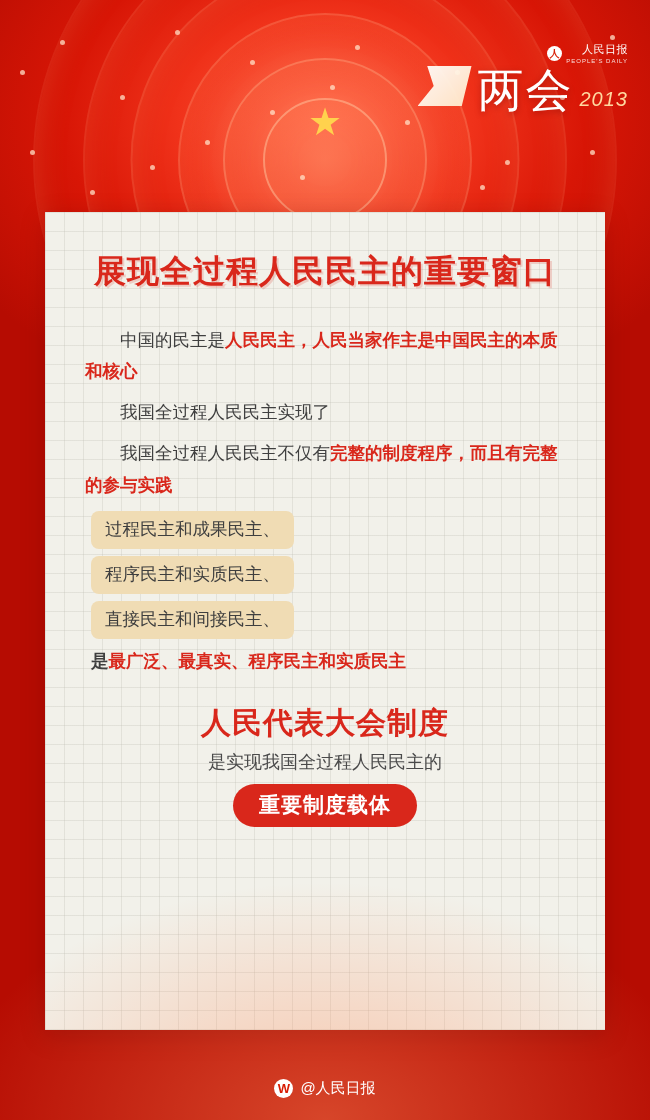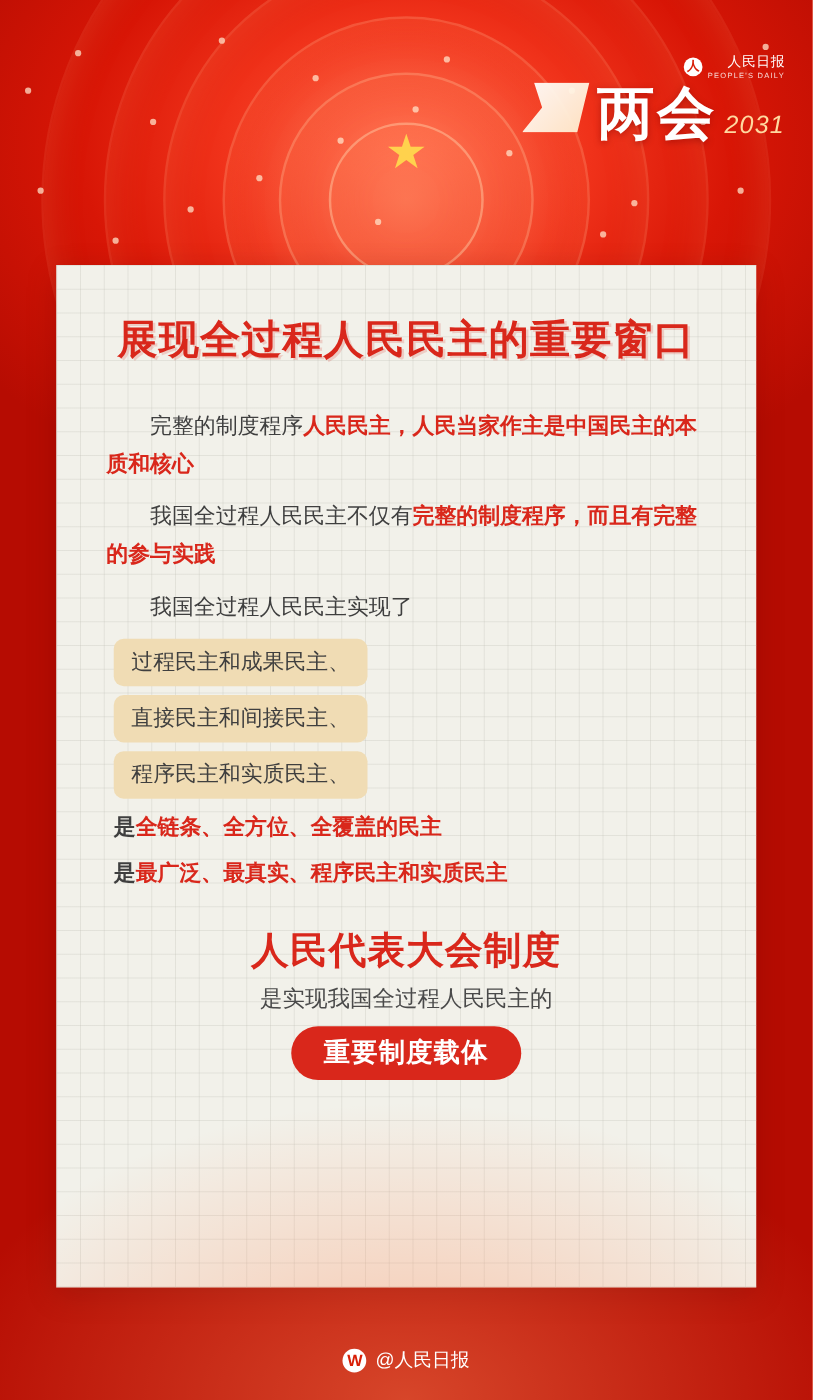--- a/index.html
+++ b/index.html
@@ -105,21 +105,21 @@
   }
   .pd-sub {
     display: block;
     font-size: 6px;
     letter-spacing: 1px;
     opacity: .85;
     margin-top: 1px;
   }
   .lianghui {
     font-size: 46px;
-    font-weight: bold;
+    font-weight: normal;
     color: #ffffff;
     line-height: 1;
     letter-spacing: 2px;
     text-shadow: 0 2px 6px rgba(120,0,0,.45);
   }
   .year {
     font-size: 20px;
     color: #ffd9a0;
     letter-spacing: 1px;
     margin-left: 6px;
@@ -288,48 +288,45 @@
     <div class="pd-logo">
       <span class="pd-circle">人</span>
       <span>
         <span>人民日报</span>
         <span class="pd-sub">PEOPLE'S DAILY</span>
       </span>
     </div>
     <div class="lh-row">
       <span class="lh-mark"></span>
       <span class="lianghui">两会</span>
-      <span class="year">2031</span>
+      <span class="year">2013</span>
     </div>
   </div>
 
   <div class="card">
     <div class="card-inner">
       <h1 class="title">展现全过程人民民主的重要窗口</h1>
 
       <div class="body-text">
         <p class="para">
-          <span>完整的制度程序</span><span class="hl">人民民主，人民当家作主是中国民主的本质和核心</span>
+          <span>中国的民主是</span><span class="hl">人民民主，人民当家作主是中国民主的本质和核心</span>
+        </p>
+        <p class="para">
+          <span>我国全过程人民民主实现了</span>
         </p>
         <p class="para">
           <span>我国全过程人民民主不仅有</span><span class="hl">完整的制度程序，而且有完整的参与实践</span>
         </p>
-        <p class="para">
-          <span>我国全过程人民民主实现了</span>
-        </p>
 
         <div class="tag-list">
           <span class="tag">过程民主和成果民主、</span>
+          <span class="tag">程序民主和实质民主、</span>
           <span class="tag">直接民主和间接民主、</span>
-          <span class="tag">程序民主和实质民主、</span>
         </div>
 
-        <div class="emph-line">
-          <span>是</span><span class="hl">全链条、全方位、全覆盖的民主</span>
-        </div>
         <div class="emph-line">
           <span>是</span><span class="hl">最广泛、最真实、程序民主和实质民主</span>
         </div>
       </div>
 
       <div class="footer-block">
         <div class="big-red">人民代表大会制度</div>
         <div class="sub-gray">是实现我国全过程人民民主的</div>
         <div class="pill">重要制度载体</div>
       </div>

